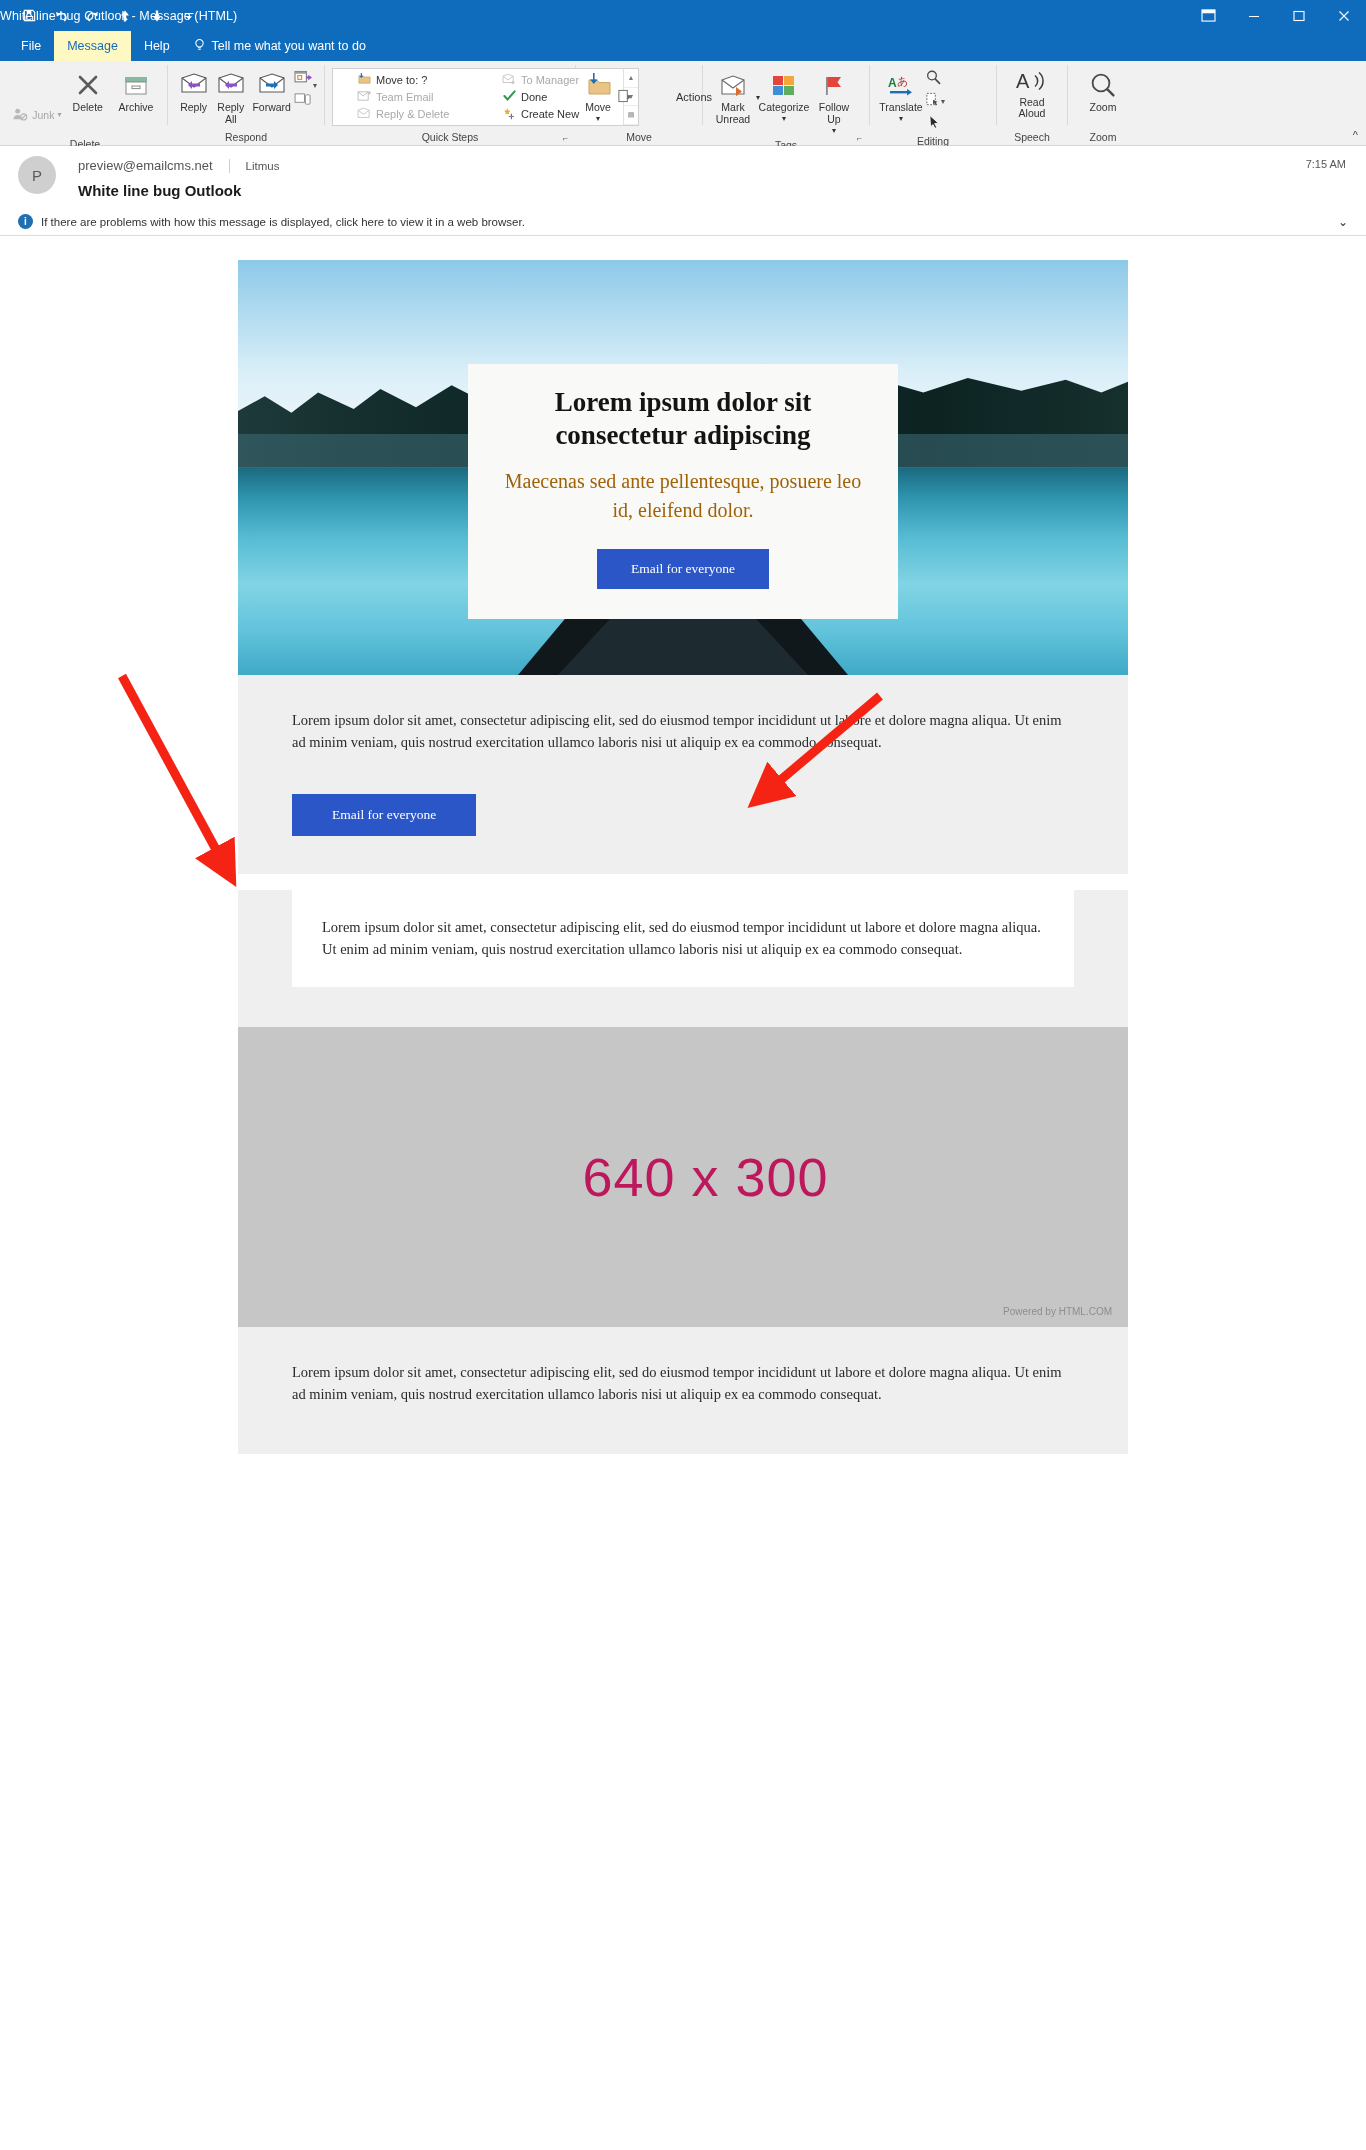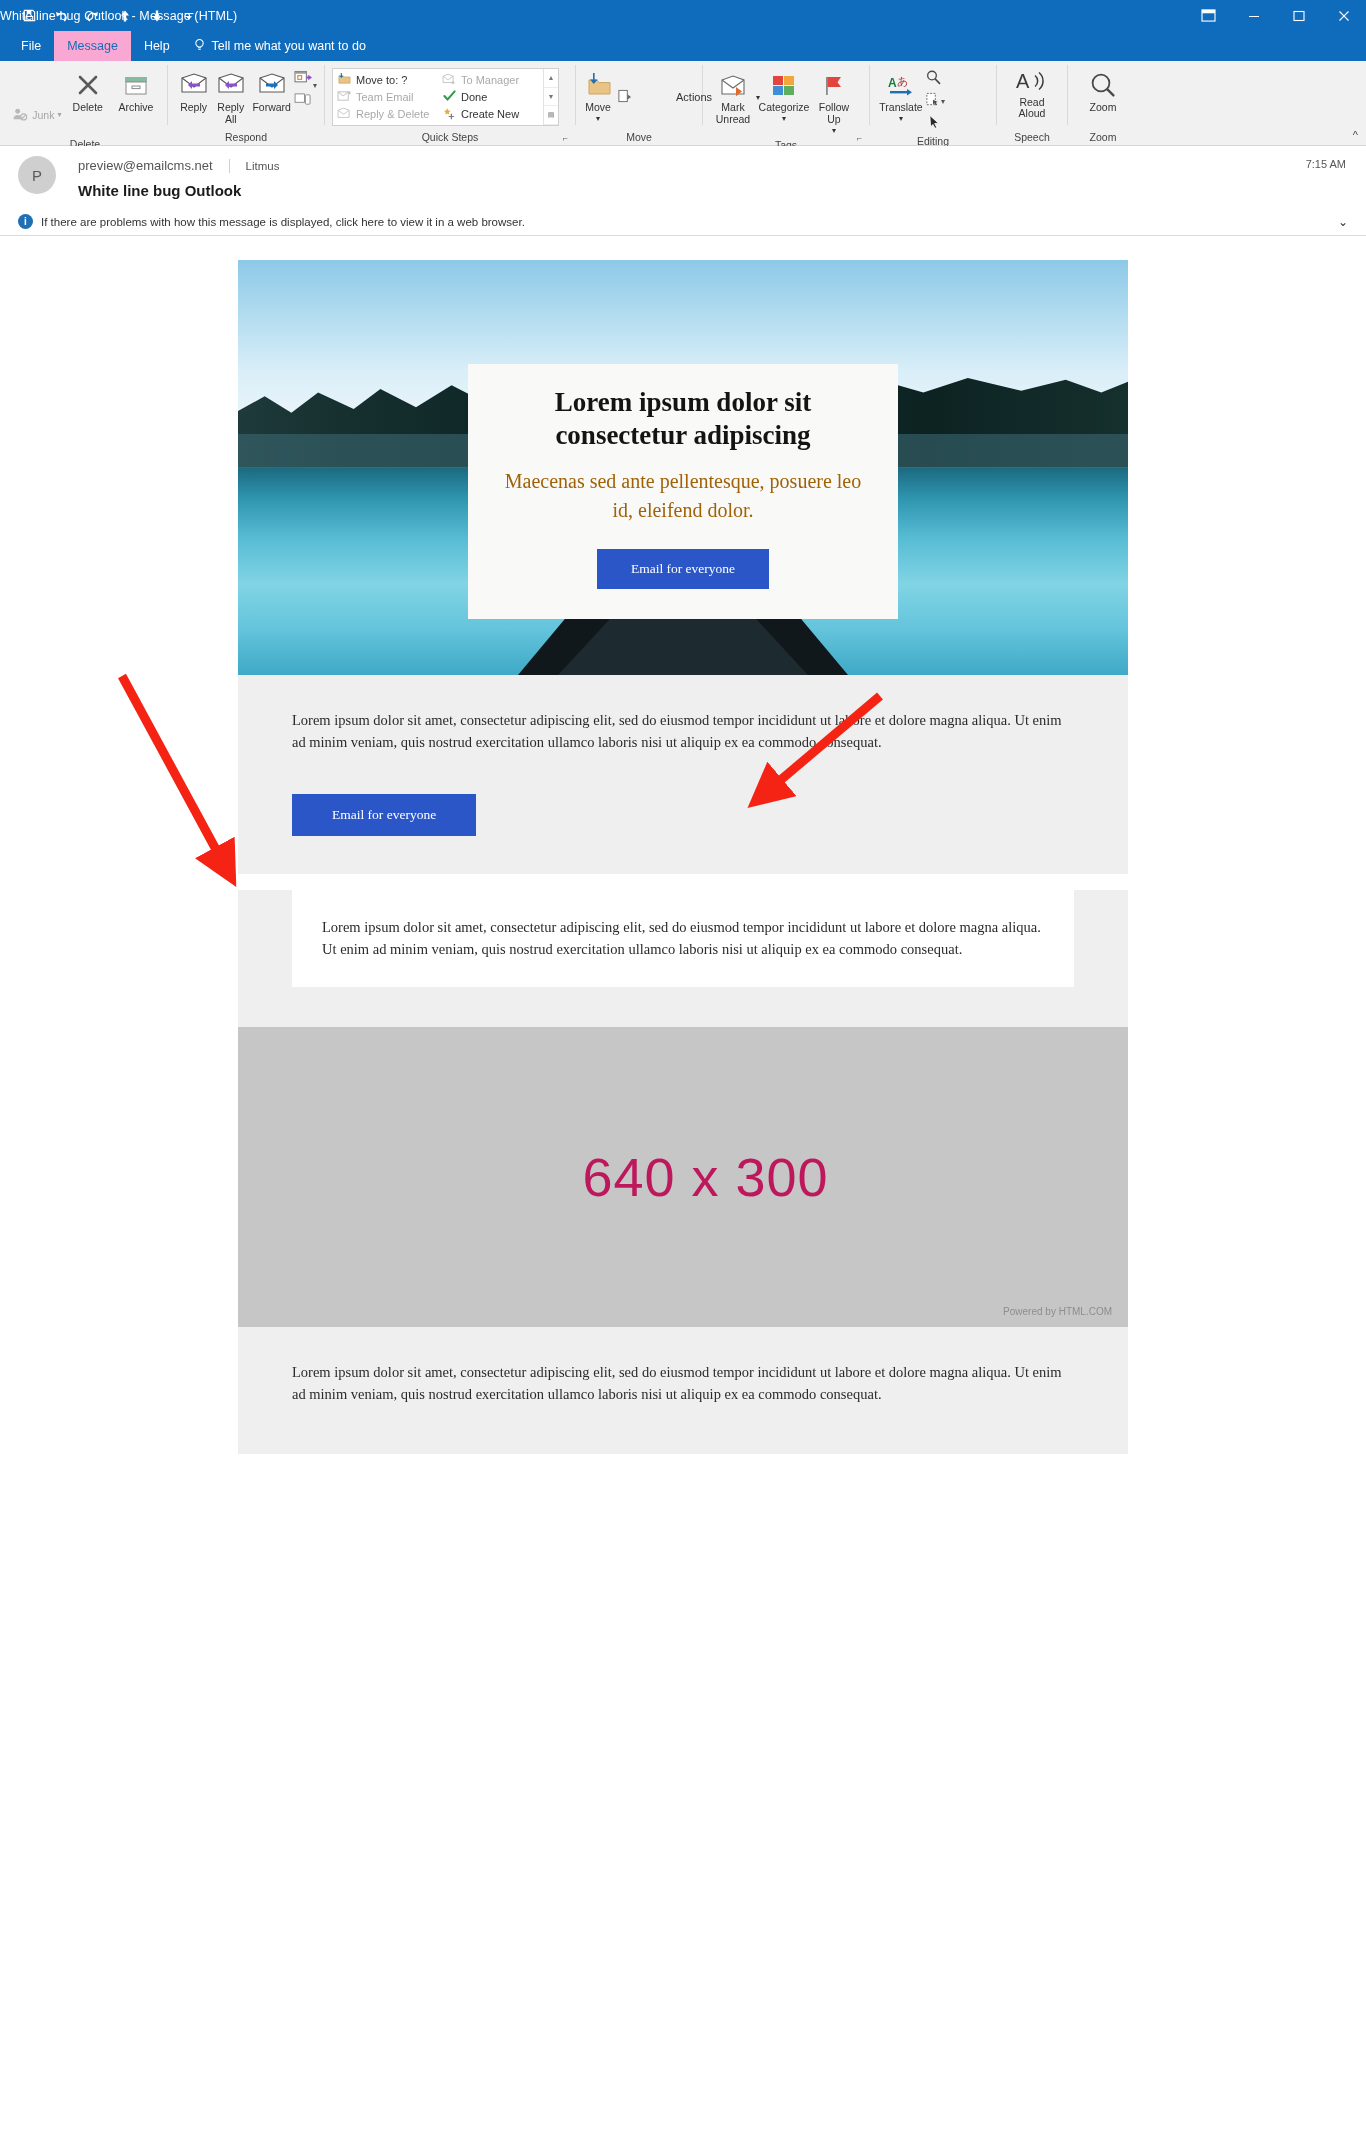--- a/index.html
+++ b/index.html
@@ -30,21 +30,21 @@
   .win-btn{ width:45px; height:31px; display:flex; align-items:center; justify-content:center; color:#fff; }
 
   
   .tabstrip{
     height:30px; background:#0f6cbd; display:flex; align-items:stretch;
     padding-left:8px; position:relative;
   }
   .tab{
     display:flex; align-items:center; padding:0 13px; color:#ffffff; font-size:12.5px;
   }
-  .tab.active{ background:#f9a8d4; color:#1a6bb5; }
+  .tab.active{ background:#fef9c3; color:#1a6bb5; }
   .tellme{ display:flex; align-items:center; gap:6px; padding:0 10px; color:#ffffff; font-size:12.5px; }
 
   
   .ribbon{
     background:#f1f1f1; height:84px; border-bottom:1px solid #d6d6d6;
     display:flex; position:relative; padding-left:6px;
   }
   .rgroup{ display:flex; flex-direction:column; position:relative; padding:0 4px; }
   .rgroup-items{ flex:1; display:flex; align-items:flex-start; padding-top:4px; }
   .rgroup-label{
@@ -60,21 +60,21 @@
   .bigbtn.disabled{ color:#a6a6a6; }
   .smallbtn{
     display:flex; align-items:center; gap:4px; font-size:11px; color:#333;
     height:20px; padding:0 4px;
   }
   .smallbtn.disabled{ color:#a9a9a9; }
   .qs-box{
     border:1px solid #d0d0d0; background:#fff; display:flex; align-items:stretch;
     height:56px; margin-top:3px;
   }
-  .qs-col{ display:flex; flex-direction:column; justify-content:space-around; padding:2px 0; min-width:105px;}
+  .qs-col{ display:flex; flex-direction:column; justify-content:space-around; padding:2px 20px; min-width:105px;}
   .qs-scroll{ width:14px; border-left:1px solid #e2e2e2; display:flex; flex-direction:column; }
   .qs-scroll div{ flex:1; display:flex; align-items:center; justify-content:center; font-size:7px; color:#777; border-bottom:1px solid #ececec;}
   .dlg-launch{ position:absolute; right:4px; bottom:2px; font-size:9px; color:#666; }
   .ribbon-collapse{ position:absolute; right:8px; bottom:4px; font-size:11px; color:#444; }
 
   
   .msghead{ background:#fff; padding:10px 0 0 0; position:relative; }
   .msghead-row{ display:flex; padding:0 18px; }
   .avatar{
     width:38px; height:38px; border-radius:50%; background:#cfcfcf; color:#5a5a5a;

